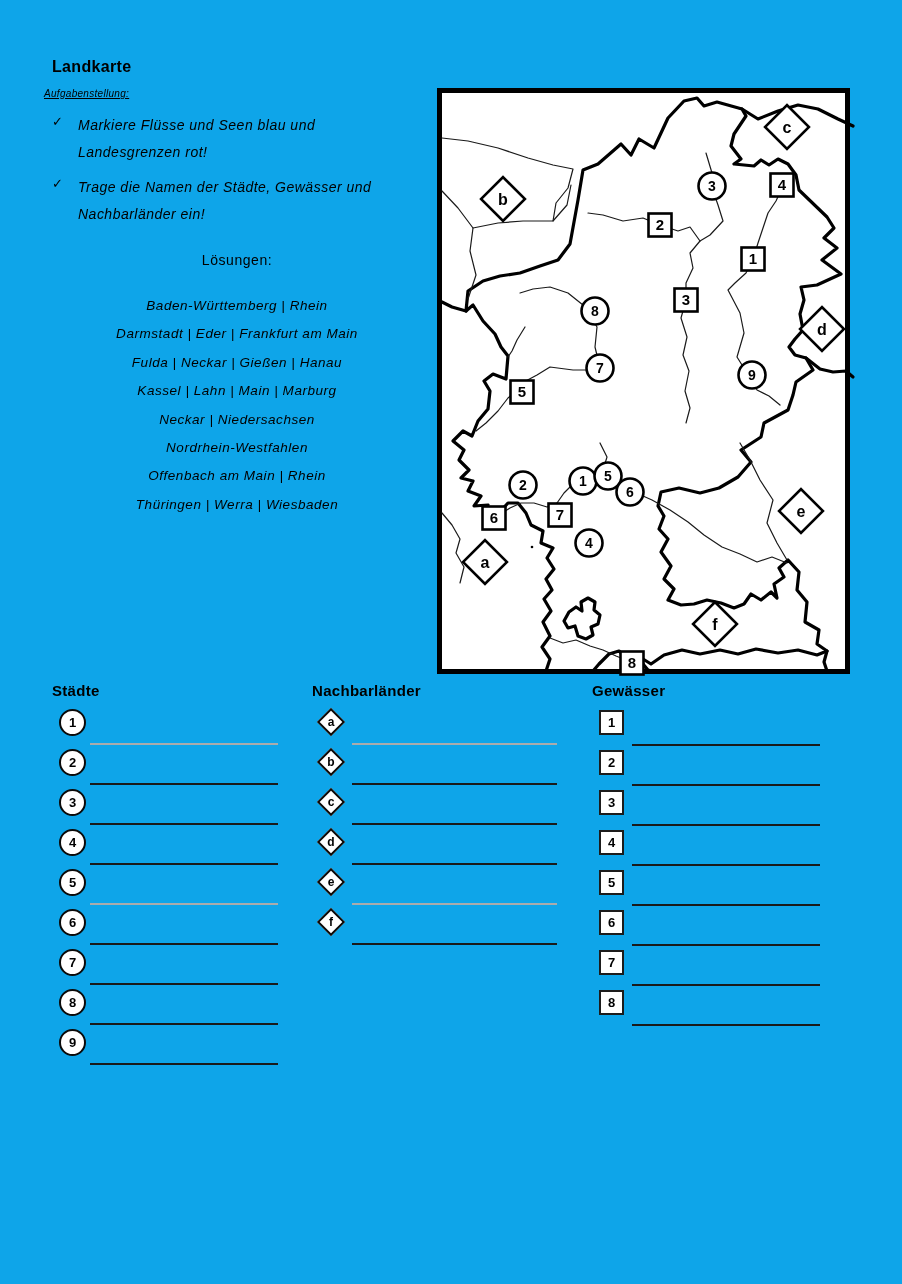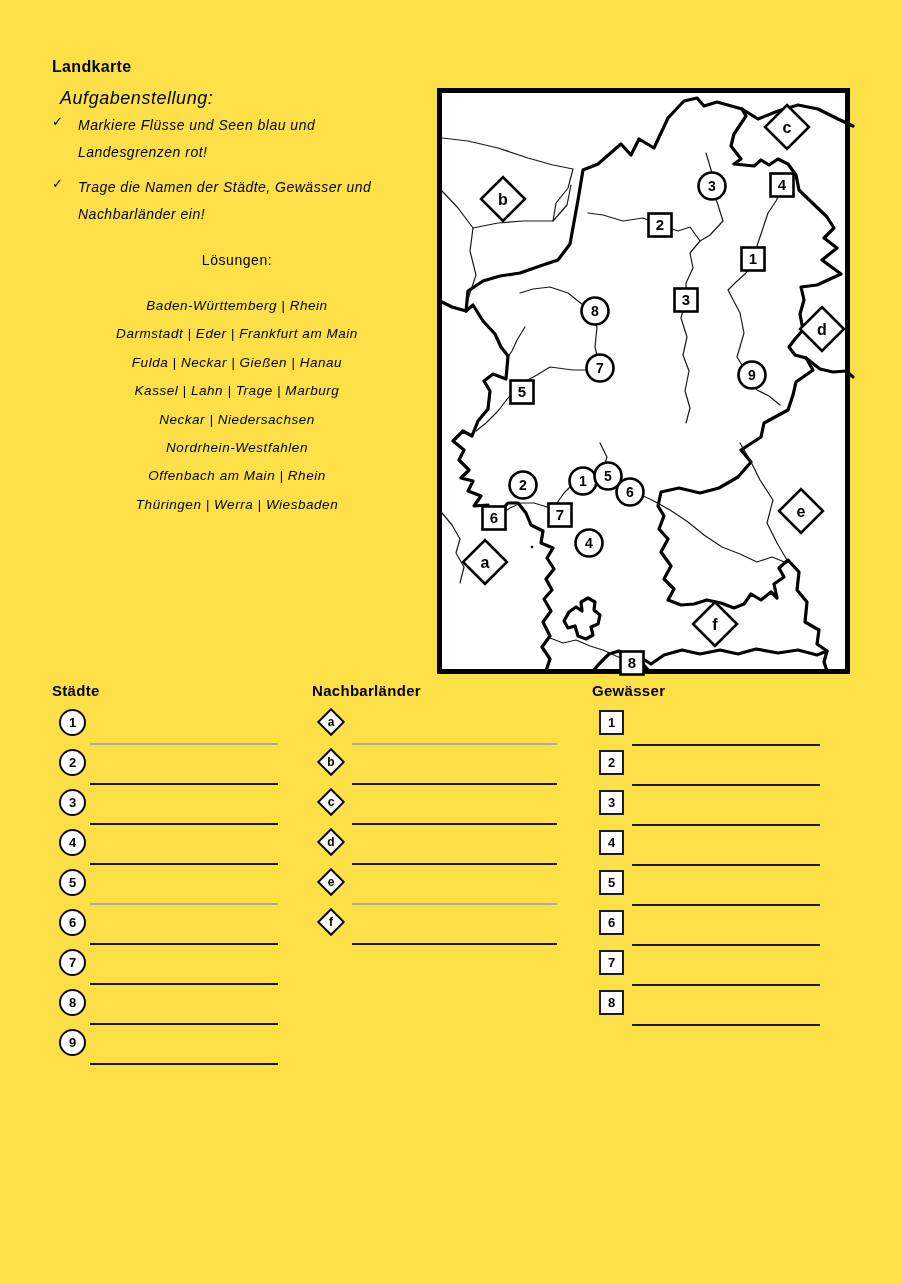--- a/index.html
+++ b/index.html
@@ -1,22 +1,22 @@
 <!DOCTYPE html>
 <html><head>
 <meta charset="utf-8">
 <style>
   * { margin:0; padding:0; box-sizing:border-box; }
   html,body { background:#ffffff; }
   body { font-family:"Liberation Sans", sans-serif; color:#000; }
-  .page { position:relative; width:902px; height:1284px; background:#fde047; overflow:hidden; }
+  .page { position:relative; width:902px; height:1284px; background:#0ea5e9; overflow:hidden; }
 
   
   .title { position:absolute; left:52px; top:58px; font-size:16px; font-weight:bold; letter-spacing:.02em; }
-  .tasks-heading { position:absolute; left:60px; top:88px; font-size:18px; font-style:italic; letter-spacing:.03em; }
+  .tasks-heading { position:absolute; left:44px; top:88px; font-size:10px; font-style:italic; text-decoration:underline; letter-spacing:.03em; }
   .tasks { position:absolute; left:52px; top:112px; width:360px; }
   .task-item { display:flex; gap:12px; margin-bottom:8px; }
   .task-check { font-size:13px; font-style:normal; width:14px; flex:none; padding-top:2px; }
   .task-text { font-size:14px; font-style:italic; line-height:27px; letter-spacing:.035em; max-width:330px; }
 
   
   .solutions { position:absolute; left:52px; top:252px; width:370px; text-align:center; }
   .solutions-heading { font-size:14px; letter-spacing:.04em; margin-bottom:24px; }
   .solution-line { font-size:13.5px; font-style:italic; letter-spacing:.04em; line-height:28.4px; white-space:nowrap; }
 
@@ -68,21 +68,21 @@
       <span class="task-check">✓</span>
       <span class="task-text">Trage die Namen der Städte, Gewässer und Nachbarländer ein!</span>
     </div>
   </div>
 
   <div class="solutions">
     <div class="solutions-heading">Lösungen:</div>
     <div class="solution-line">Baden-Württemberg | Rhein</div>
     <div class="solution-line">Darmstadt | Eder | Frankfurt am Main</div>
     <div class="solution-line">Fulda | Neckar | Gießen | Hanau</div>
-    <div class="solution-line">Kassel | Lahn | Trage | Marburg</div>
+    <div class="solution-line">Kassel | Lahn | Main | Marburg</div>
     <div class="solution-line">Neckar | Niedersachsen</div>
     <div class="solution-line">Nordrhein-Westfahlen</div>
     <div class="solution-line">Offenbach am Main | Rhein</div>
     <div class="solution-line">Thüringen | Werra | Wiesbaden</div>
   </div>
 
   <div class="map-frame">
     <svg viewBox="4 0 403 576" width="403" height="576" xmlns="http://www.w3.org/2000/svg">
 
       <g>

